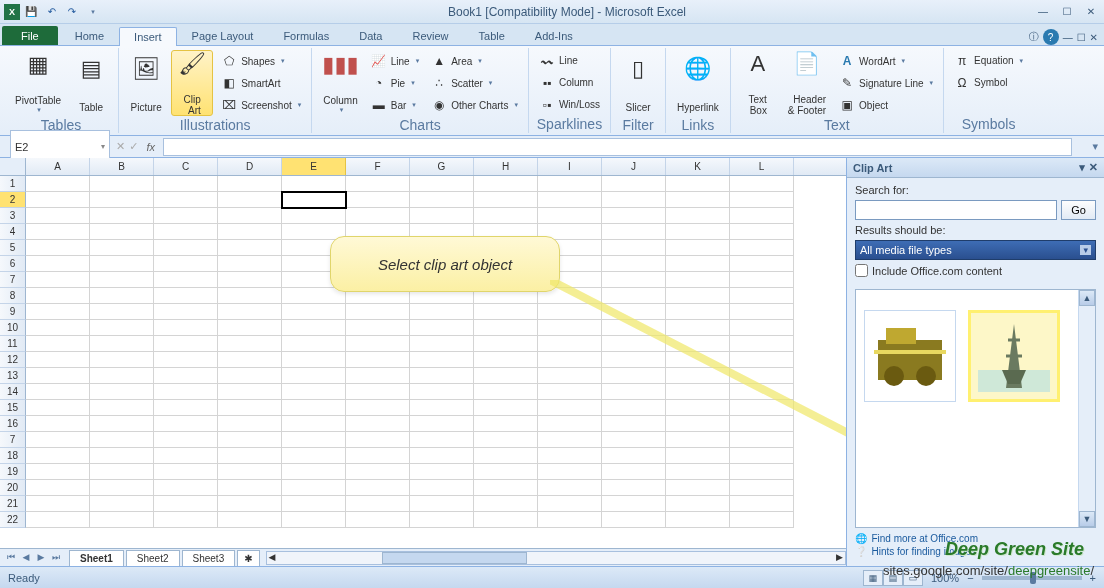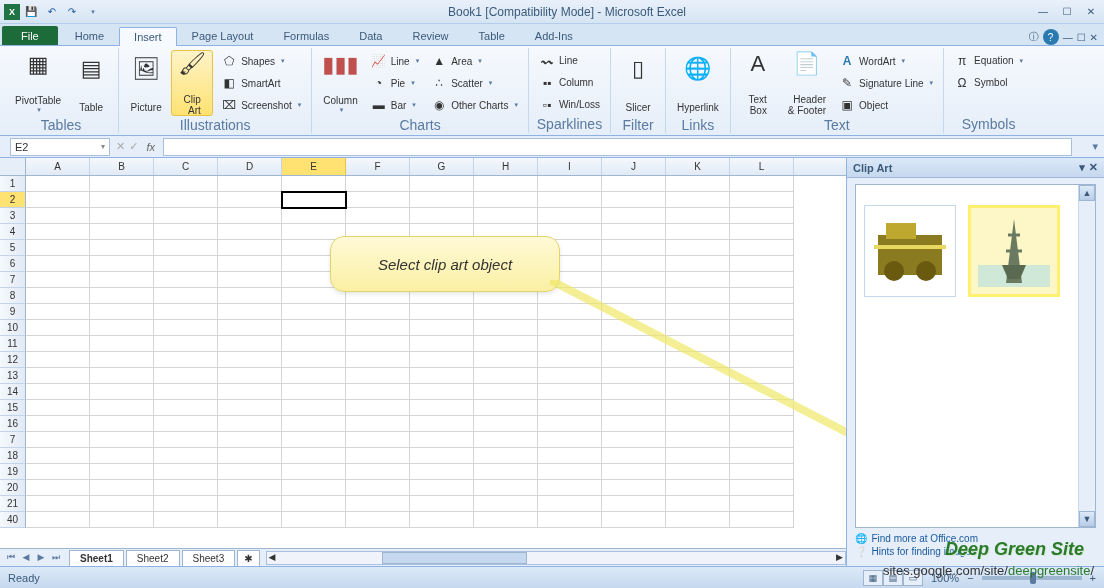--- a/index.html
+++ b/index.html
@@ -31,21 +31,21 @@
 .bigbtn.highlight { background: linear-gradient(#fff3c8, #ffe272); border-color: #e5c343; }
 .bigbtn .ic { width: 32px; height: 32px; display: flex; align-items: center; justify-content: center; font-size: 22px; }
 .bigbtn .lbl { font-size: 10px; text-align: right; line-height: 11px; margin-top: 17px; }
 .smallrow { display: flex; flex-direction: column; gap: 1px; }
 .smallbtn { display: flex; align-items: center; gap: 4px; padding: 1px 4px; font-size: 10px; cursor: pointer; height: 21px; }
 .smallbtn .sic { width: 16px; height: 16px; display: inline-flex; align-items: center; justify-content: center; font-size: 12px; }
 .drop::after { content: "▾"; font-size: 7px; margin-left: 2px; color: #5a7aa0; }
 
 
 .fbar { height: 22px; background: #e5eef9; border-bottom: 1px solid #8db2e3; display: flex; align-items: center; }
-.namebox { width: 100px; height: 18px; background: white; border: 1px solid #a8c0de; margin-left: 10px; padding: 0 4px; display: flex; align-items: center; font-size: 11px; }
+.namebox { width: 100px; height: 18px; background: white; border: 1px solid #a8c0de; margin-left: 10px; padding: 16px 4px; display: flex; align-items: center; font-size: 11px; }
 .namebox::after { content: "▾"; font-size: 8px; margin-left: auto; color: #888; }
 .fx { margin: 0 8px; font-style: italic; color: #666; font-size: 11px; }
 .finput { flex: 1; height: 18px; background: white; border: 1px solid #a8c0de; margin-right: 20px; padding: 0 4px; }
 
 
 .workspace { display: flex; height: 408px; }
 .grid-area { flex: 1; position: relative; background: white; overflow: hidden; }
 .col-headers { display: flex; height: 18px; background: linear-gradient(#f5f8fc, #e1eaf5); border-bottom: 1px solid #9eb6d0; }
 .corner { width: 26px; border-right: 1px solid #9eb6d0; background: #e5eef9; }
 .ch { width: 64px; border-right: 1px solid #c4d4e8; text-align: center; font-size: 10px; line-height: 18px; color: #333; }
@@ -347,21 +347,21 @@
           <div class="rh">12</div>
           <div class="rh">13</div>
           <div class="rh">14</div>
           <div class="rh">15</div>
           <div class="rh">16</div>
           <div class="rh">7</div>
           <div class="rh">18</div>
           <div class="rh">19</div>
           <div class="rh">20</div>
           <div class="rh">21</div>
-          <div class="rh">40</div>
+          <div class="rh">22</div>
         </div>
       <div class="cells">
         <div class="active-cell" style="left: 255px; top: 15px; width: 66px; height: 18px;"></div>
       <div class="row">
             <div class="cell"></div>
             <div class="cell"></div>
             <div class="cell"></div>
             <div class="cell"></div>
             <div class="cell"></div>
             <div class="cell"></div>
@@ -692,20 +692,33 @@
   </div>
 
   <div class="pane">
     <div class="pane-title">
       <span>Clip Art</span>
       <div class="pclose">
         <span>▾</span>
         <span>✕</span>
       </div>
     </div>
+    <div class="pane-body">
+      <label>Search for:</label>
+      <div class="search-row">
+        <input type="text" style="">
+        <button class="go-btn">Go</button>
+      </div>
+      <label>Results should be:</label>
+      <div class="combo">All media file types</div>
+      <div class="chk">
+        <input type="checkbox" style="">
+        <span>Include Office.com content</span>
+      </div>
+    </div>
     <div class="results">
       <div class="clip">
         <svg viewBox="0 0 72 72">
             <rect x="4" y="20" width="64" height="40" fill="#8a7a20"></rect>
             <circle cx="20" cy="56" r="10" fill="#6a5a10"></circle>
             <circle cx="52" cy="56" r="10" fill="#6a5a10"></circle>
             <rect x="12" y="8" width="30" height="16" fill="#bfa830"></rect>
             <rect x="0" y="30" width="72" height="4" fill="#e8d860"></rect>
           </svg>
       </div>

